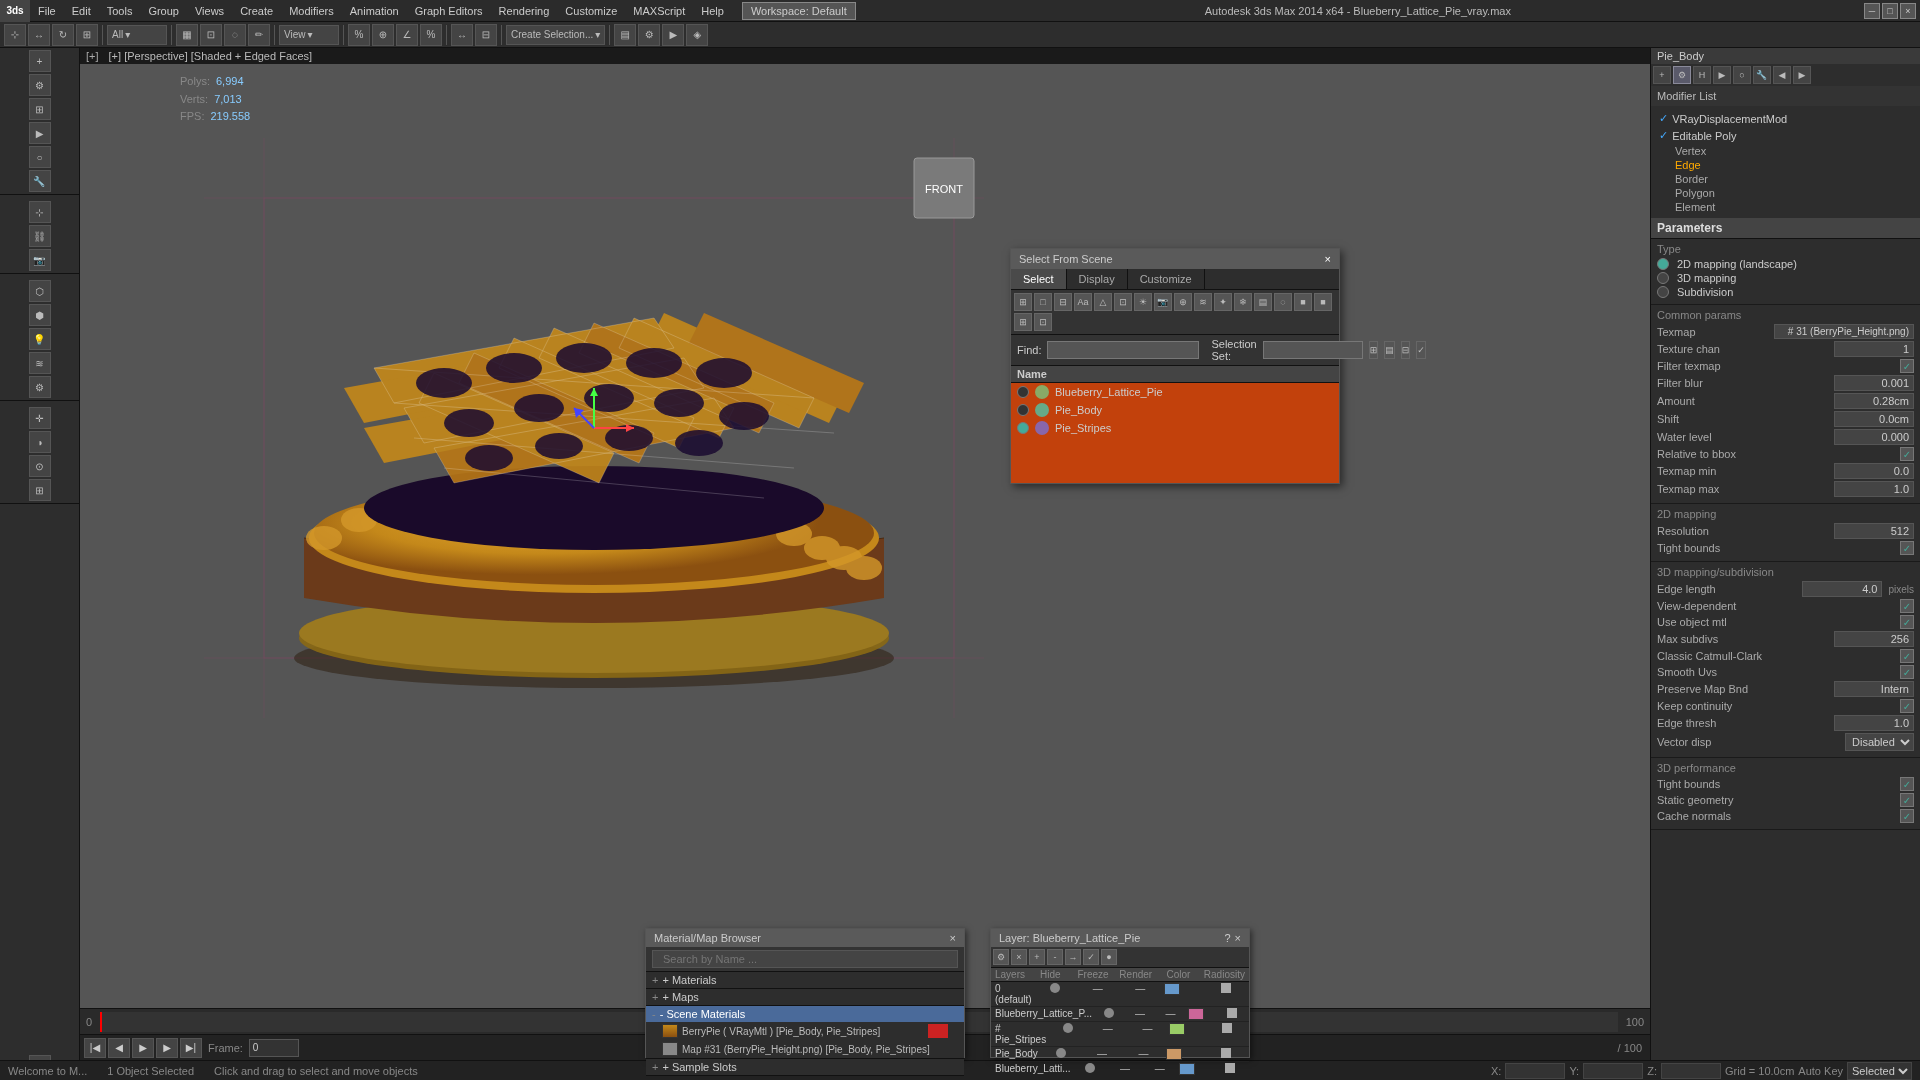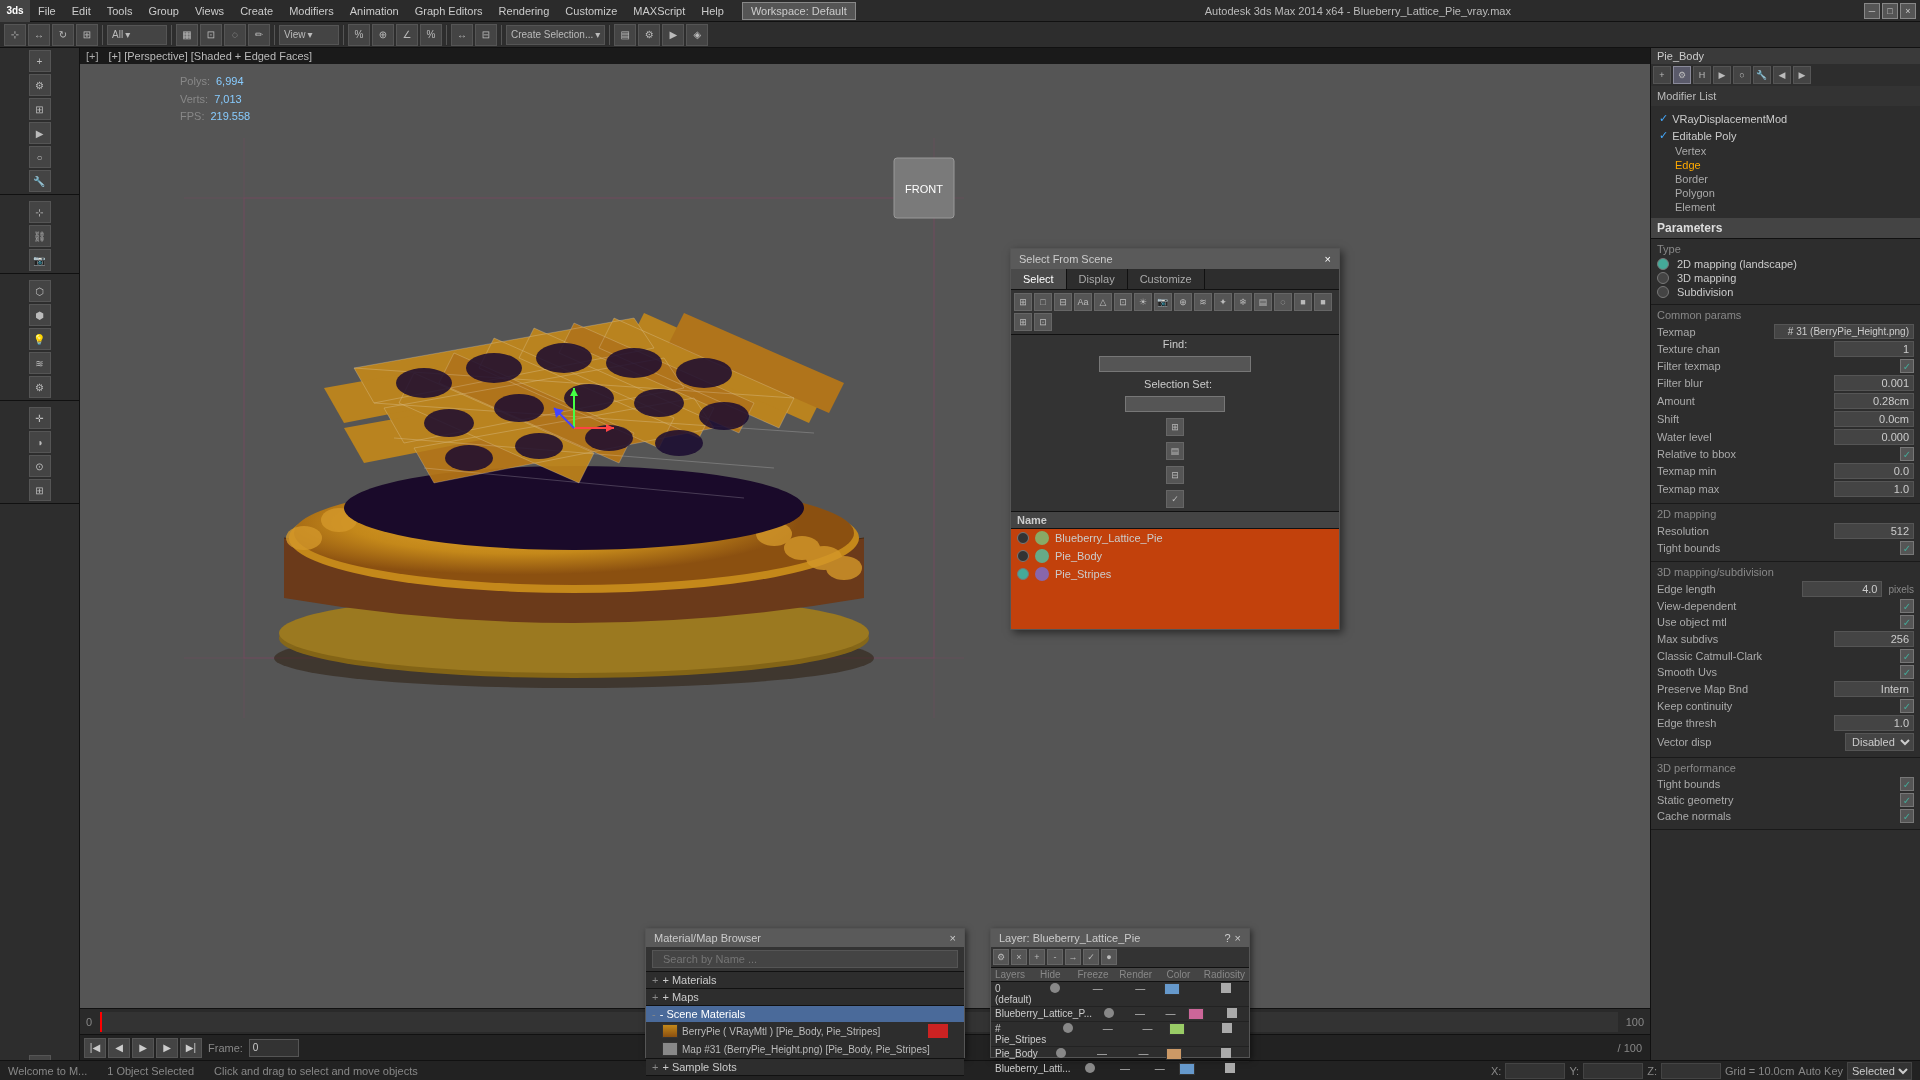--- a/index.html
+++ b/index.html
@@ -64,21 +64,21 @@
     .status-item { color: #888; font-size: 11px; }
 
     
     #select-dialog { position: absolute; top: 200px; left: 930px; width: 330px; background: #3a3a3a; border: 1px solid #555; box-shadow: 3px 3px 8px rgba(0,0,0,0.5); z-index: 100; }
     #select-dialog-header { background: #5a5a5a; padding: 4px 8px; display: flex; justify-content: space-between; align-items: center; cursor: move; }
     #select-dialog-tabs { display: flex; background: #2d2d2d; border-bottom: 1px solid #111; }
     .dialog-tab { padding: 4px 12px; font-size: 11px; color: #aaa; cursor: pointer; border-right: 1px solid #111; }
     .dialog-tab.active { background: #4a4a4a; color: #fff; }
     #select-dialog-toolbar { display: flex; padding: 3px; gap: 2px; background: #333; border-bottom: 1px solid #111; flex-wrap: wrap; }
     .dialog-tb-btn { width: 18px; height: 18px; background: #555; border: 1px solid #666; display: flex; align-items: center; justify-content: center; cursor: pointer; color: #bbb; font-size: 9px; }
-    #select-dialog-find { display: flex; align-items: center; padding: 3px 6px; background: #333; border-bottom: 1px solid #111; gap: 6px; flex-direction: column; }
+    #select-dialog-find { display: flex; align-items: center; padding: 3px 6px; background: #333; border-bottom: 1px solid #111; gap: 6px; }
     #select-dialog-find input { background: #555; border: 1px solid #777; color: #ccc; font-size: 11px; padding: 1px 4px; flex: 1; height: 18px; }
     #select-dialog-list-header { background: #444; padding: 2px 6px; font-size: 11px; color: #ccc; font-weight: bold; border-bottom: 1px solid #111; }
     #select-dialog-list { background: #c2410c; min-height: 100px; }
     .scene-item { display: flex; align-items: center; padding: 2px 6px; gap: 6px; cursor: pointer; font-size: 11px; }
     .scene-item-icon { width: 14px; height: 14px; background: #888; border-radius: 50%; }
     .scene-item-radio { width: 12px; height: 12px; border-radius: 50%; border: 1px solid #777; background: #333; }
     .scene-item-radio.sel { background: #4a9; }
     #select-dialog-buttons { display: flex; justify-content: flex-end; padding: 4px 6px; gap: 4px; background: #333; border-top: 1px solid #111; }
     .dialog-btn { background: #555; border: 1px solid #777; color: #ccc; padding: 2px 12px; font-size: 11px; cursor: pointer; }
 
@@ -102,21 +102,21 @@
     .layer-col { font-size: 10px; color: #888; padding: 1px 4px; }
     .layer-col.name { flex: 1; }
     .layer-col.fixed { width: 50px; text-align: center; }
     .layer-row { display: flex; padding: 1px 2px; border-bottom: 1px solid #222; font-size: 10px; }
     .layer-cell { padding: 0 2px; color: #bbb; }
     .layer-cell.name { flex: 1; }
     .layer-cell.fixed { width: 50px; text-align: center; }
     .layer-dot { width: 10px; height: 10px; border-radius: 50%; display: inline-block; }
     
     
-    #pie-visual { position: absolute; top: 80px; left: 104px; width: 780px; height: 600px; display: flex; align-items: center; justify-content: center; }
+    #pie-visual { position: absolute; top: 80px; left: 124px; width: 780px; height: 600px; display: flex; align-items: center; justify-content: center; }
     
     
     #timeline { height: 26px; background: #2a2a2a; border-top: 1px solid #111; display: flex; align-items: center; }
     #timeline-slider { flex: 1; height: 20px; background: #333; margin: 3px; position: relative; }
     #timeline-current { position: absolute; left: 0; top: 0; bottom: 0; width: 2px; background: #f00; }
     
     
     #anim-controls { height: 26px; background: #222; display: flex; align-items: center; padding: 0 4px; gap: 2px; border-top: 1px solid #111; }
     .anim-btn { width: 22px; height: 20px; background: #444; border: 1px solid #555; display: flex; align-items: center; justify-content: center; cursor: pointer; color: #ccc; font-size: 10px; }
     .anim-field { background: #333; border: 1px solid #555; color: #ccc; width: 50px; height: 18px; font-size: 10px; padding: 0 3px; }

